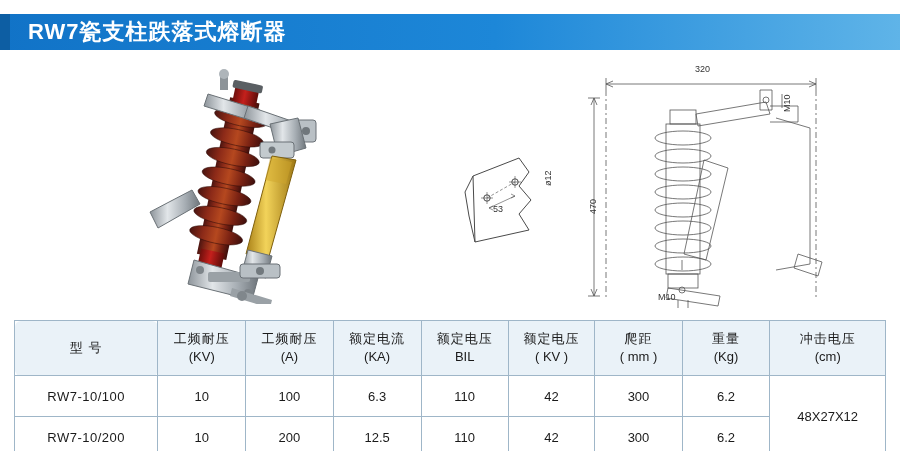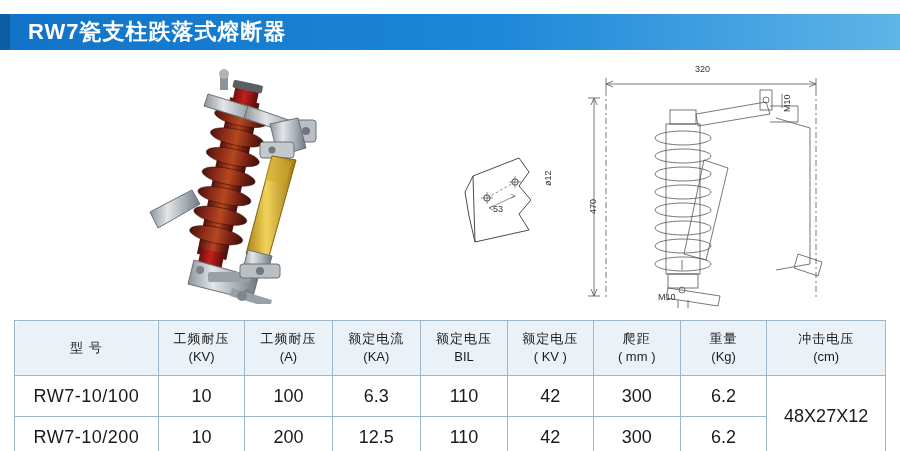--- a/index.html
+++ b/index.html
@@ -119,21 +119,21 @@
   .spec-table thead th .th-l1 {
     display: block;
     letter-spacing: 1px;
   }
   .spec-table thead th .th-l2 {
     display: block;
   }
   .spec-table tbody td {
     height: 38px;
     background: #ffffff;
-    font-size: 18px;
+    font-size: 13px;
   }
   .col-model { width: 160px; border-radius: 6px; }
   .col-num   { width: 97px; }
   .col-dim   { width: 123px; }
   .model-cell { letter-spacing: 0.5px; }
 </style>
 </head>
 <body>
 
 <div class="page">

